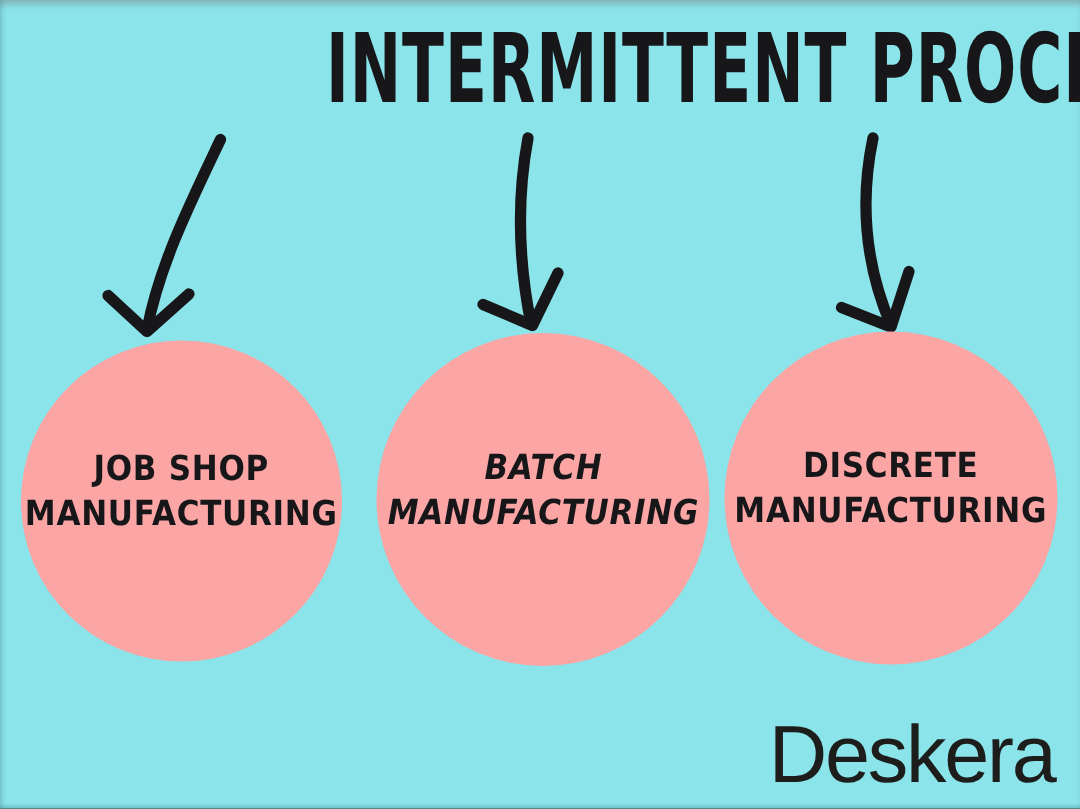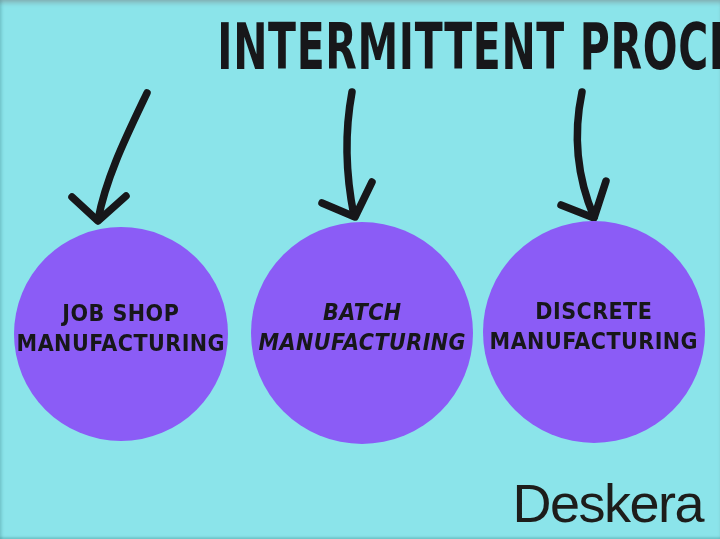--- a/index.html
+++ b/index.html
@@ -20,21 +20,21 @@
   .title{
     position:absolute;left:38px;top:10px;width:607px;margin:0;
     text-align:center;white-space:nowrap;
     font-size:64px;font-weight:bold;color:#17171A;
     letter-spacing:1px;
   }
   .title .squeeze{display:inline-block;transform:scaleX(.64);transform-origin:center;}
   .arrows{position:absolute;left:0;top:0;width:720px;height:539px;}
   .arrows path{fill:none;stroke:#17171A;stroke-width:7.5;stroke-linecap:round;stroke-linejoin:round;}
   .circle{
-    position:absolute;border-radius:50%;background:#8b5cf6;
+    position:absolute;border-radius:50%;background:#fca5a5;
     display:flex;align-items:center;justify-content:center;
   }
   .c1{left:14px;top:227px;width:214px;height:214px;}
   .c2{left:251px;top:222px;width:222px;height:222px;font-style:italic;}
   .c3{left:483px;top:221px;width:222px;height:222px;}
   .node-label{
     text-align:center;color:#17171A;font-weight:bold;
     font-size:23px;line-height:1.32;letter-spacing:.5px;
     transform:translateY(-6px);
   }

